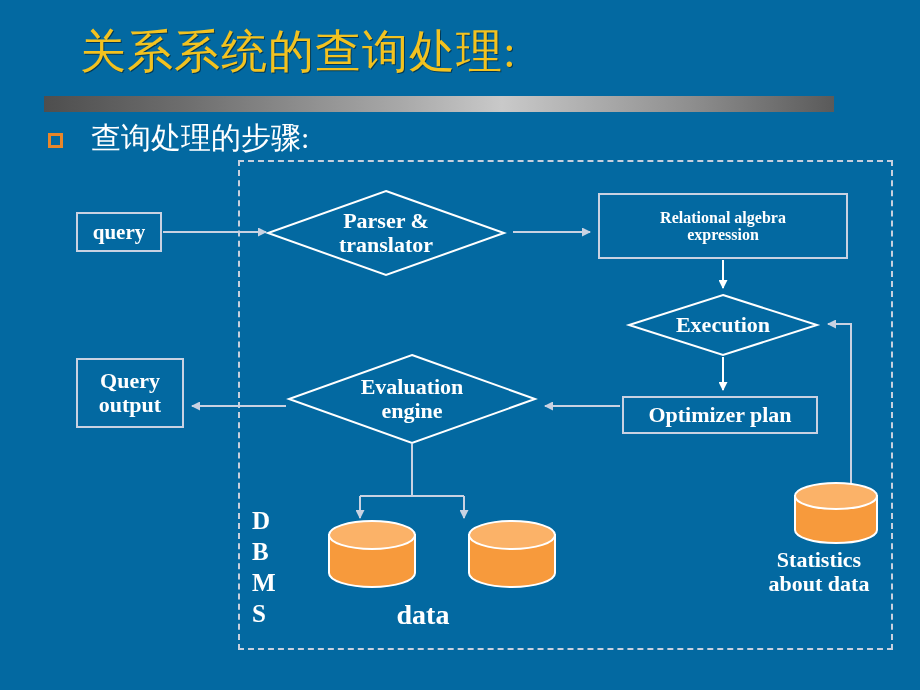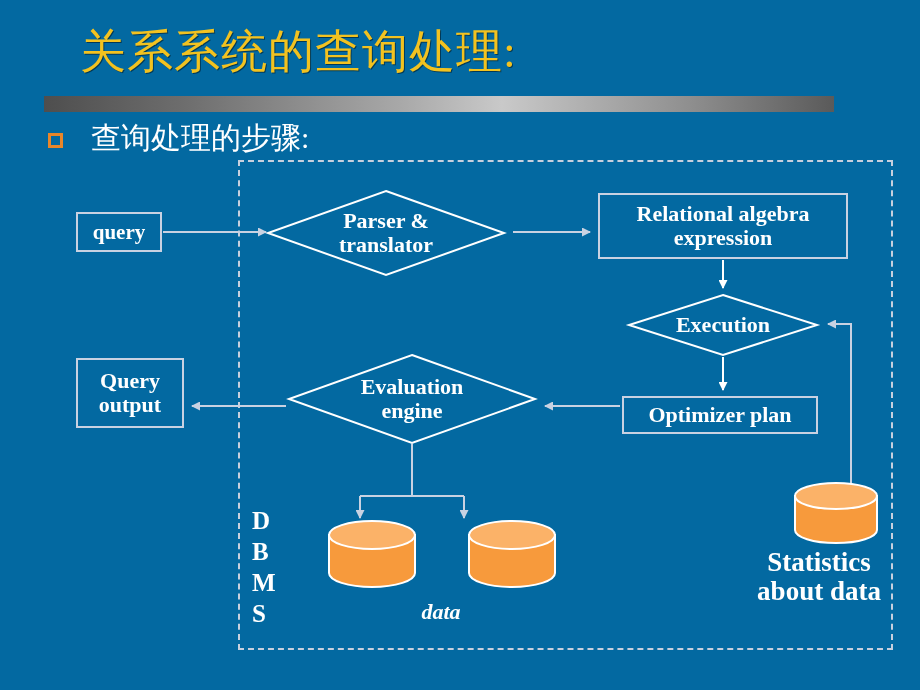--- a/index.html
+++ b/index.html
@@ -118,21 +118,21 @@
     text-align: center;
     color: #ffffff;
     font-family: "Liberation Serif", serif;
     font-weight: bold;
     line-height: 1.08;
     pointer-events: none;
   }
 
   
   #node-query       { left: 76px;  top: 212px; width: 86px;  height: 40px;  font-size: 21px; }
-  #node-relalg      { left: 598px; top: 193px; width: 250px; height: 66px;  font-size: 22px; }
+  #node-relalg      { left: 598px; top: 193px; width: 250px; height: 66px;  font-size: 16px; }
   #node-queryoutput { left: 76px;  top: 358px; width: 108px; height: 70px;  font-size: 22px; }
   #node-execplan    { left: 622px; top: 396px; width: 196px; height: 38px;  font-size: 22px; }
 
   #dia-parser   { left: 267px; top: 190px; width: 238px; height: 86px; }
   #dia-parser .diamond-label { font-size: 22px; }
   #dia-optimizer{ left: 628px; top: 294px; width: 190px; height: 62px; }
   #dia-optimizer .diamond-label { font-size: 22px; }
   #dia-eval     { left: 288px; top: 354px; width: 248px; height: 90px; }
   #dia-eval .diamond-label { font-size: 22px; }
 
@@ -148,22 +148,22 @@
 
   
   .plainlabel {
     position: absolute;
     color: #ffffff;
     font-family: "Liberation Serif", serif;
     font-weight: bold;
     text-align: center;
     line-height: 1.08;
   }
-  #label-data   { left: 374px; top: 600px; width: 134px; font-size: 22px; font-style: italic; }
-  #label-stats  { left: 734px; top: 548px; width: 170px; font-size: 27px; }
+  #label-data   { left: 356px; top: 600px; width: 134px; font-size: 28px; }
+  #label-stats  { left: 734px; top: 548px; width: 170px; font-size: 22px; }
   #label-dbms {
     position: absolute;
     left: 252px;
     top: 505px;
     width: 32px;
     color: #ffffff;
     font-family: "Liberation Serif", serif;
     font-weight: bold;
     font-size: 25px;
     line-height: 31px;

